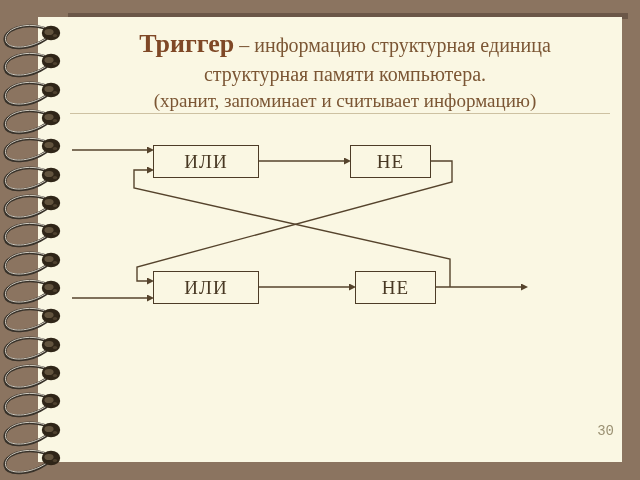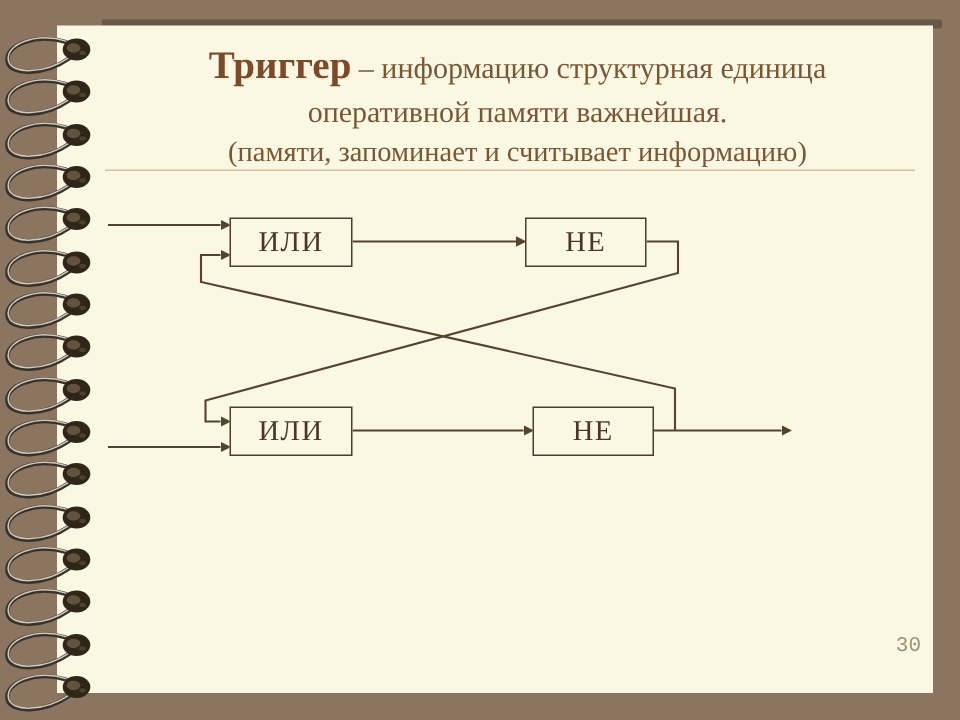--- a/index.html
+++ b/index.html
@@ -17,21 +17,21 @@
   
   .title{position:absolute;left:78px;top:28px;width:534px;text-align:center;color:#7b5634;z-index:2;}
   .title .t1{font-size:20px;line-height:32px;}
   .title .term{font-weight:bold;font-size:26px;color:#7f4826;}
   .title .t2{font-size:20px;line-height:27px;}
   .title .t3{font-size:19px;line-height:26px;}
   .divider{position:absolute;left:70px;top:113px;width:540px;height:1px;background:#cdc1a2;z-index:2;}
   
   .wires{position:absolute;left:0;top:0;z-index:2;pointer-events:none;}
   .gate{
-    position:absolute;width:82px;height:33px;box-sizing:border-box;
+    position:absolute;width:106px;height:33px;box-sizing:border-box;
     border:1.6px solid #4d3c27;background:#faf7e3;
     display:flex;align-items:center;justify-content:center;
     font-size:19px;color:#483823;letter-spacing:1px;z-index:3;
   }
   #gate-or-top {left:153px;top:145px;}
   #gate-not-top{left:350px;top:145px;width:81px;}
   #gate-or-bot {left:153px;top:271px;}
   #gate-not-bot{left:355px;top:271px;width:81px;}
   .page-number{position:absolute;left:584px;top:423px;width:30px;text-align:right;
     font-size:14px;color:#9b9173;z-index:2;font-family:Liberation Mono, monospace;}
@@ -69,22 +69,22 @@
     <use href="#sloop" y="401"></use>
     <use href="#sloop" y="430"></use>
   <use href="#sloop" y="458"></use>
 </svg>
 
 <div class="title">
   <div class="t1">
     <span class="term">Триггер</span>
     <span>– информацию структурная единица</span>
   </div>
-  <div class="t2">оперативной памяти важнейшая.</div>
-  <div class="t3">(памяти, запоминает и считывает информацию)</div>
+  <div class="t2">структурная памяти компьютера.</div>
+  <div class="t3">(хранит, запоминает и считывает информацию)</div>
 </div>
 
 <div class="divider"></div>
 
 <svg class="wires" width="640" height="480" viewBox="0 0 640 480" aria-hidden="true">
   <defs>
     <marker id="arr" markerUnits="userSpaceOnUse" markerWidth="7" markerHeight="7" refX="0" refY="3.5" orient="auto">
       <path d="M0,0 L7,3.5 L0,7 Z" fill="#55432c"></path>
     </marker>
   </defs>

